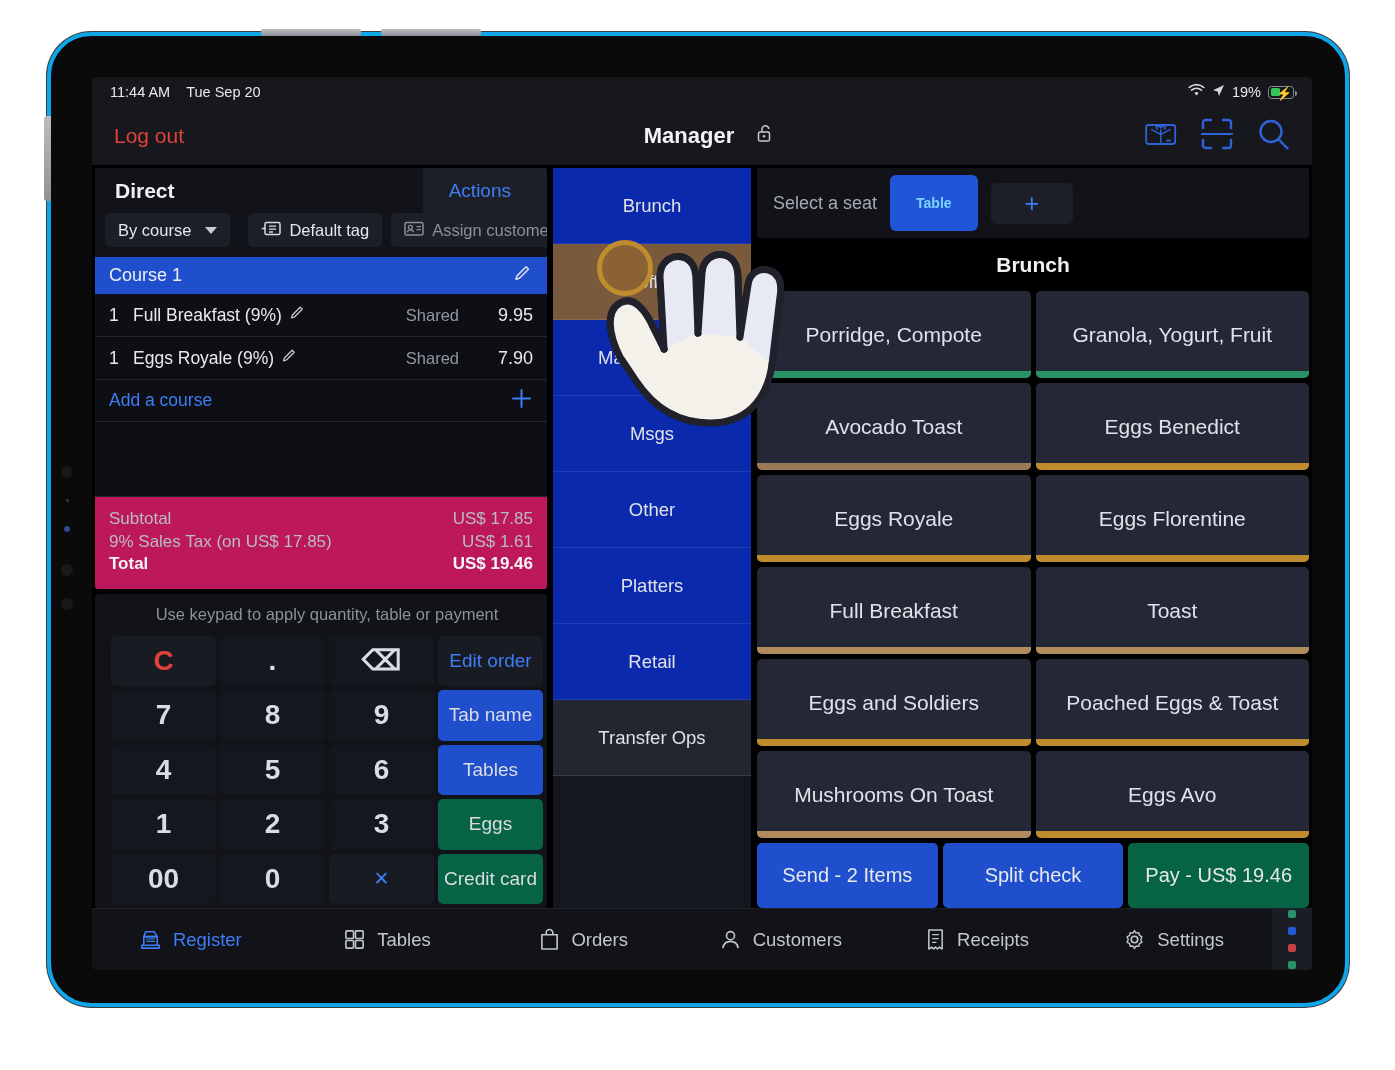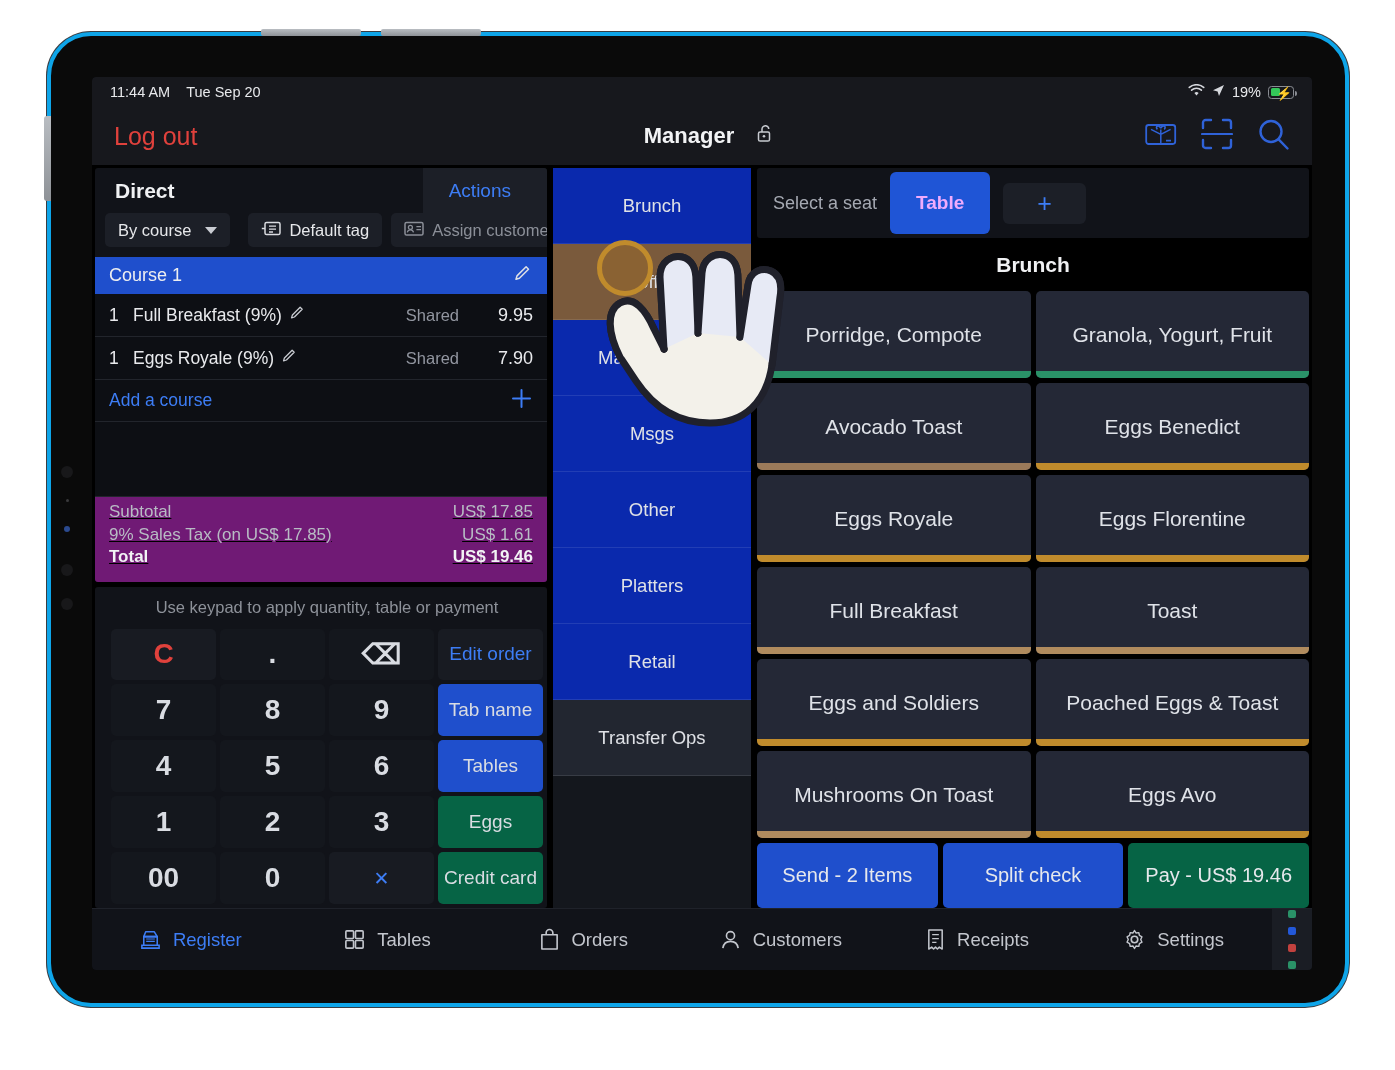--- a/index.html
+++ b/index.html
@@ -69,21 +69,21 @@
   }
   .battery-fill { width: 9px; height: 100%; background: #33c759; border-radius: 1.5px; }
   .bolt { position:absolute; left:7px; top:-1px; color:#ffffff; font-size: 13px; line-height:15px; }
 
   
   #appheader {
     height: 58px; background: #17181d;
     display: flex; align-items: center; padding: 0 22px;
     position: relative;
   }
-  #logout { color: #e0413c; font-size: 25px; }
+  #logout { color: #e0413c; font-size: 21px; }
   #headtitle {
     position: absolute; left: 14px; right: 0; text-align: right;
     color: #f2f3f5; font-size: 22px; font-weight: bold;
     display: flex; align-items: center; justify-content: center; gap: 23px;
     pointer-events: none;
   }
   #head-icons { margin-left: auto; display: flex; align-items: center; gap: 24px; }
 
   
   #workspace {
@@ -130,23 +130,22 @@
   .lname { margin-left: 4px; }
   .shared { margin-left: auto; color: #9296a0; font-size: 16.5px; }
   .lprice { width: 74px; text-align: right; font-size: 18px; }
   #addcourse {
     height: 42px; display: flex; align-items: center; padding: 0 14px;
     color: #3d7df5; font-size: 17.5px; background:#0d0f14;
     border-bottom: 1px solid #22252c;
   }
   #order-blank { height: 74px; background:#0d0f14; }
   #totals {
-    background: #701a75; padding: 4px 14px 13px 14px;
+    background: #be185d; padding: 11px 14px 13px 14px;
     border-top: 1px solid #22252c;
-    text-decoration: underline;
   }
   .trow { display: flex; color: #b8bcc4; font-size: 17px; line-height: 22.5px; }
   .trow .tval { margin-left: auto; }
   .trow.strong { color: #f2f3f5; font-weight: bold; }
 
   
   #keypad-block { background: #111319; border-radius: 3px; flex: 1; display: flex; flex-direction: column; padding-left: 12px; }
   #keypad-hint {
     height: 42px; display: flex; align-items: center; justify-content: center;
     color: #8d9199; font-size: 16.5px;
@@ -178,21 +177,21 @@
   #cat-rest { flex: 1; background: #14171d; }
 
   
   #prodcol { flex: 1; display: flex; flex-direction: column; gap: 4px; }
   #seatbar {
     background: #111319; border-radius: 3px; height: 70px;
     display: flex; align-items: center; padding: 0 16px; gap: 13px;
   }
   #seatlabel { color: #a5a9b2; font-size: 18px; }
   #seat-table {
-    background: #1f55d6; color: #f0abfc; font-size: 19px; font-weight: bold;
+    background: #1f55d6; color: #7dd3fc; font-size: 14px; font-weight: bold;
     padding: 20px 26px; border-radius: 6px;
   }
   #seat-add {
     background: #1c1f27; color: #3d7df5; font-size: 25px;
     padding: 8px 34px; border-radius: 6px; line-height: 25px;
   }
   #prodtitle {
     text-align: center; color: #f0f1f3; font-size: 21px; font-weight: bold;
     padding: 11px 0 10px 0; background:#000;
   }

